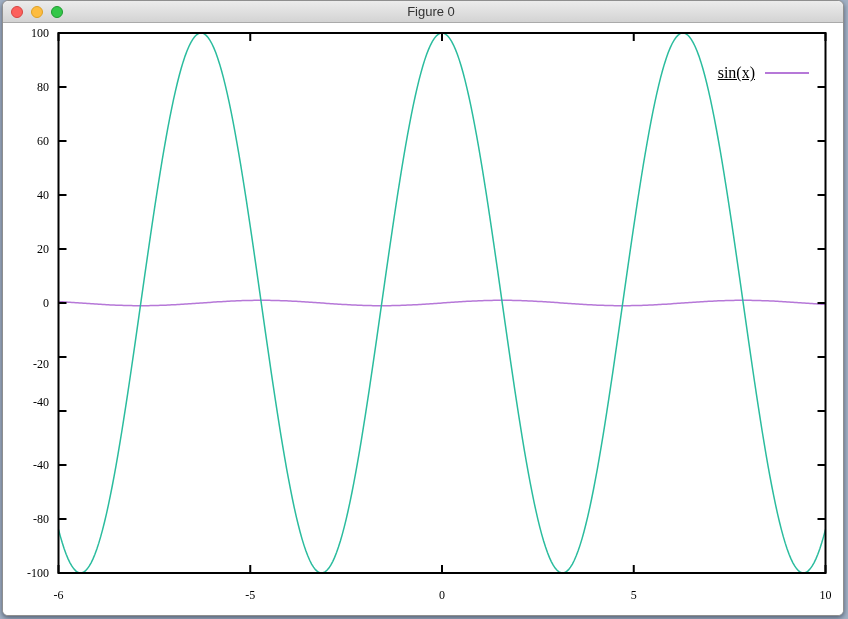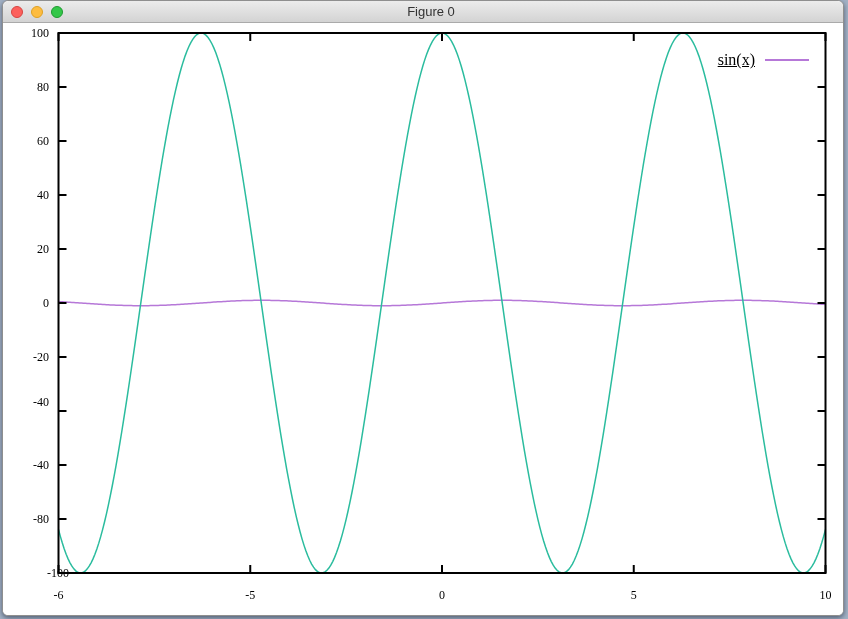--- a/index.html
+++ b/index.html
@@ -35,21 +35,21 @@
     position:relative; width:842px; height:593px; background:#ffffff;
   }
   #plot-svg { position:absolute; left:0; top:0; }
   .tick-label {
     position:absolute; font-family:"Liberation Serif", serif;
     font-size:12px; color:#000000; height:18px; line-height:18px;
   }
   .y-tick-label { left:0; width:46px; text-align:right; }
   .x-tick-label { width:60px; text-align:center; }
   .legend {
-    position:absolute; top:26px; right:36px;text-decoration:underline;
+    position:absolute; top:39px; right:36px;text-decoration:underline;
   }
   .legend-row {
     display:flex; align-items:center; justify-content:flex-end; height:22px;
   }
   .legend-label {
     font-family:"Liberation Serif", serif; font-size:16px; color:#000000;
     margin-right:10px;
   }
   .legend-sample { width:44px; height:2px; }
 </style>
@@ -97,25 +97,25 @@
           <line x1="822.5" y1="226" x2="814.5" y2="226" stroke="#000000" stroke-width="2"></line>
           <line x1="55.5" y1="172" x2="63.5" y2="172" stroke="#000000" stroke-width="2"></line>
           <line x1="822.5" y1="172" x2="814.5" y2="172" stroke="#000000" stroke-width="2"></line>
           <line x1="55.5" y1="118" x2="63.5" y2="118" stroke="#000000" stroke-width="2"></line>
           <line x1="822.5" y1="118" x2="814.5" y2="118" stroke="#000000" stroke-width="2"></line>
           <line x1="55.5" y1="64" x2="63.5" y2="64" stroke="#000000" stroke-width="2"></line>
           <line x1="822.5" y1="64" x2="814.5" y2="64" stroke="#000000" stroke-width="2"></line>
           <line x1="55.5" y1="10" x2="63.5" y2="10" stroke="#000000" stroke-width="2"></line>
           <line x1="822.5" y1="10" x2="814.5" y2="10" stroke="#000000" stroke-width="2"></line>
         </svg>
-        <div class="tick-label y-tick-label" style="top: 541px; margin-left: 20px;">-100</div>
+        <div class="tick-label y-tick-label" style="top: 541px;">-100</div>
         <div class="tick-label y-tick-label" style="top: 487px;">-80</div>
         <div class="tick-label y-tick-label" style="top: 433px;">-40</div>
         <div class="tick-label y-tick-label" style="top: 370px;">-40</div>
-        <div class="tick-label y-tick-label" style="top: 325px;">-20</div>
+        <div class="tick-label y-tick-label" style="top: 332px;">-20</div>
         <div class="tick-label y-tick-label" style="top: 271px;">0</div>
         <div class="tick-label y-tick-label" style="top: 217px;">20</div>
         <div class="tick-label y-tick-label" style="top: 163px;">40</div>
         <div class="tick-label y-tick-label" style="top: 109px;">60</div>
         <div class="tick-label y-tick-label" style="top: 55px; text-align: right;">80</div>
         <div class="tick-label y-tick-label" style="top: 1px;">100</div>
         <div class="tick-label x-tick-label" style="left: 25.5px; top: 563px;">-6</div>
         <div class="tick-label x-tick-label" style="left: 217.25px; top: 563px;">-5</div>
         <div class="tick-label x-tick-label" style="left: 409px; top: 563px;">0</div>
         <div class="tick-label x-tick-label" style="left: 600.75px; top: 563px;">5</div>

